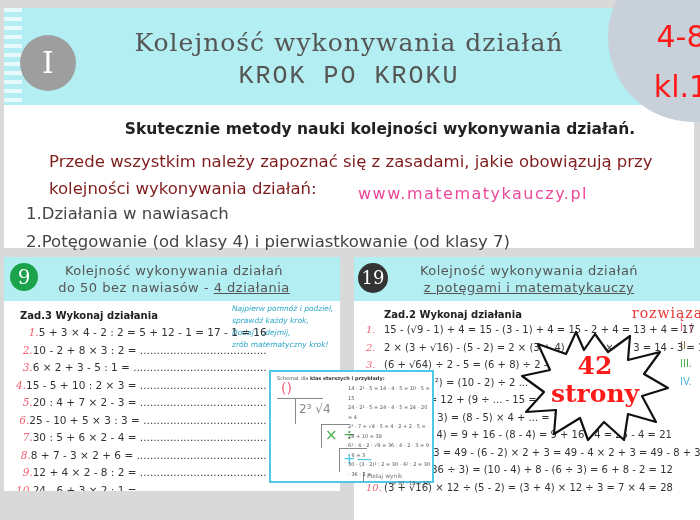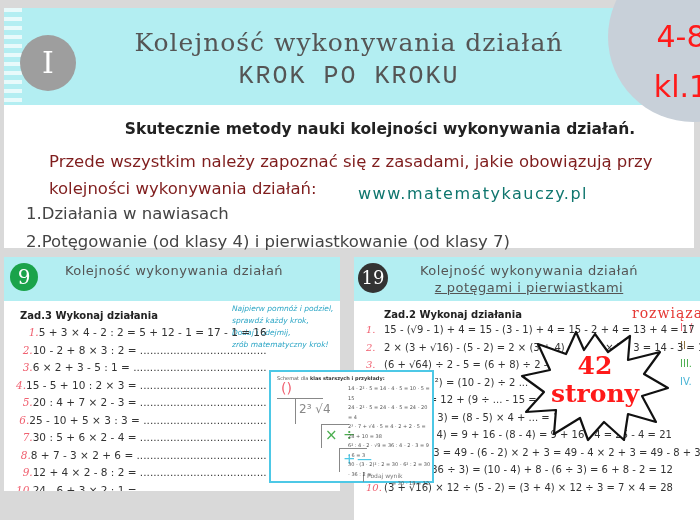--- a/index.html
+++ b/index.html
@@ -17,21 +17,21 @@
       font-family: "DejaVu Serif", serif; color: #555555; letter-spacing: 1px; }
     .top-title .l1 { font-size: 25px; line-height: 34px; display: block; }
     .top-title .l2 { font-size: 25px; line-height: 34px; display: block; letter-spacing: 2px; font-family: Liberation Mono, monospace; }
 
     .grade-circle { position: absolute; left: 608px; top: -48px; width: 170px; height: 170px; border-radius: 50%; background: #c8d0d9; }
     .grade-text { position: absolute; left: 630px; top: 12px; width: 70px; text-align: center; color: #ff1a1a; font-family: "DejaVu Sans", sans-serif; font-size: 30px; line-height: 50px; margin-left: 16px; }
 
     .subhead { position: absolute; left: 76px; top: 112px; width: 600px; text-align: center;
       font-family: "DejaVu Sans", sans-serif; font-weight: bold; font-size: 15.5px; color: #222; }
     .intro { position: absolute; left: 10px; top: 140px; width: 680px; font-family: "DejaVu Sans", sans-serif; font-size: 16.5px; color: #7f1d1d; line-height: 27px; margin-left: 35px; }
-    .site-url { position: absolute; left: 354px; top: 176px; font-family: "DejaVu Sans", sans-serif; font-size: 16px; color: #0f766e; letter-spacing: 1.5px; }
+    .site-url { position: absolute; left: 354px; top: 176px; font-family: "DejaVu Sans", sans-serif; font-size: 16px; color: #ec4899; letter-spacing: 1.5px; }
     .rules { position: absolute; left: 22px; top: 192px; font-family: "DejaVu Sans", sans-serif; font-size: 16.5px; color: #444; line-height: 28px; }
     .rules li { list-style: none; }
 
     
     .card { position: absolute; background: #ffffff; overflow: hidden; }
     .card-banner { position: absolute; left: 0; top: 0; width: 100%; height: 44px; background: #b3eef2; }
     .card-num { position: absolute; border-radius: 50%; color: #fff; font-family: "DejaVu Serif", serif; text-align: center; }
     .card-title { position: absolute; text-align: center; color: #555; font-family: "DejaVu Sans", sans-serif; font-size: 13px; line-height: 17px; letter-spacing: .5px; }
     .card-title .u { text-decoration: underline; }
     .task-head { position: absolute; font-family: "DejaVu Sans", sans-serif; font-weight: bold; font-size: 10px; color: #222; }
@@ -96,20 +96,21 @@
 <div class="grade-text">
   <div>4-8</div>
   <div>kl.1</div>
 </div>
 
 <div class="card card-left">
   <div class="card-banner"></div>
   <div class="card-num">9</div>
   <div class="card-title">
     <div>Kolejność wykonywania działań</div>
+    <div><span>do 50 bez nawiasów - </span><span class="u">4 działania</span></div>
   </div>
   <div class="task-head">Zad.3 Wykonaj działania</div>
   <div class="hint">
     <div>Najpierw pomnóż i podziel,</div>
     <div>sprawdź każdy krok,</div>
     <div>Dodaj i odejmij,</div>
     <div>zrób matematyczny krok!</div>
   </div>
   <div class="task-list">
     <div class="task-row"><span class="task-num">1.</span><span>5 + 3 × 4 - 2 : 2 = 5 + 12 - 1 = 17 - 1 = 16</span></div>
@@ -124,21 +125,21 @@
     <div class="task-row"><span class="task-num">10.</span><span>24 - 6 + 3 × 2 : 1 = ......................................</span></div>
 
   </div>
 </div>
 
 <div class="card card-right">
   <div class="card-banner"></div>
   <div class="card-num">19</div>
   <div class="card-title">
     <div>Kolejność wykonywania działań</div>
-    <div class="u">z potęgami i pierwiastkami</div>
+    <div class="u">z potęgami i matematykauczy</div>
   </div>
   <div class="task-head">Zad.2 Wykonaj działania</div>
   <div class="solutions-label">rozwiązania</div>
   <div class="sol-levels">
     <div style="color:#f06070">I. (</div>
     <div style="color:#8a6d3b">II.</div>
     <div style="color:#4caf50">III.</div>
     <div style="color:#4db6d6">IV.</div>
   </div>
   <div class="task-list">

